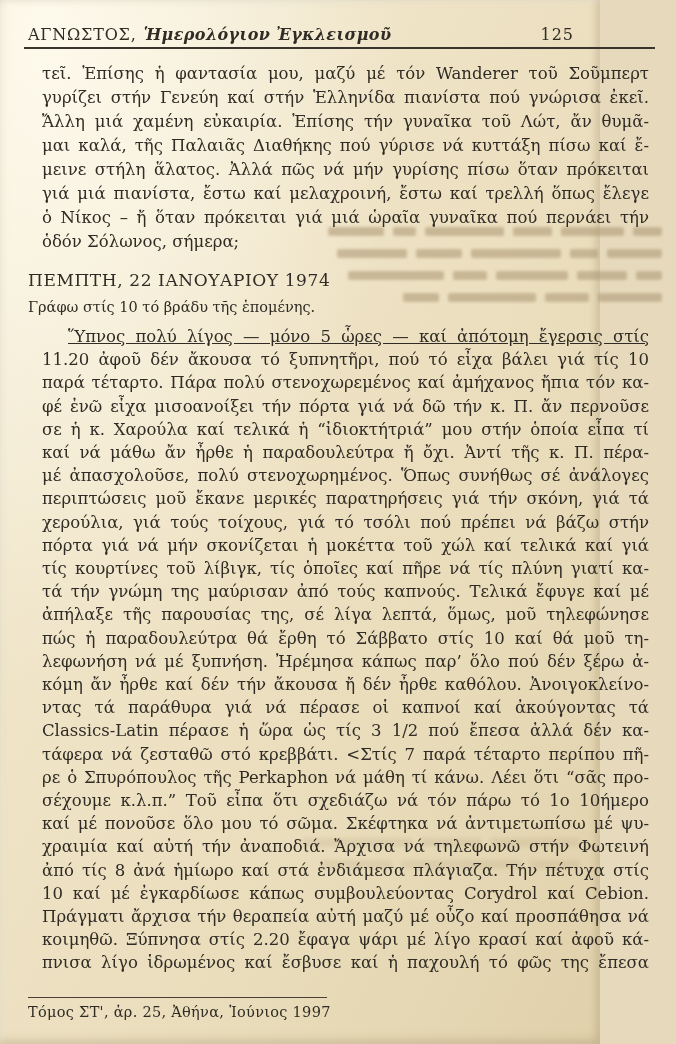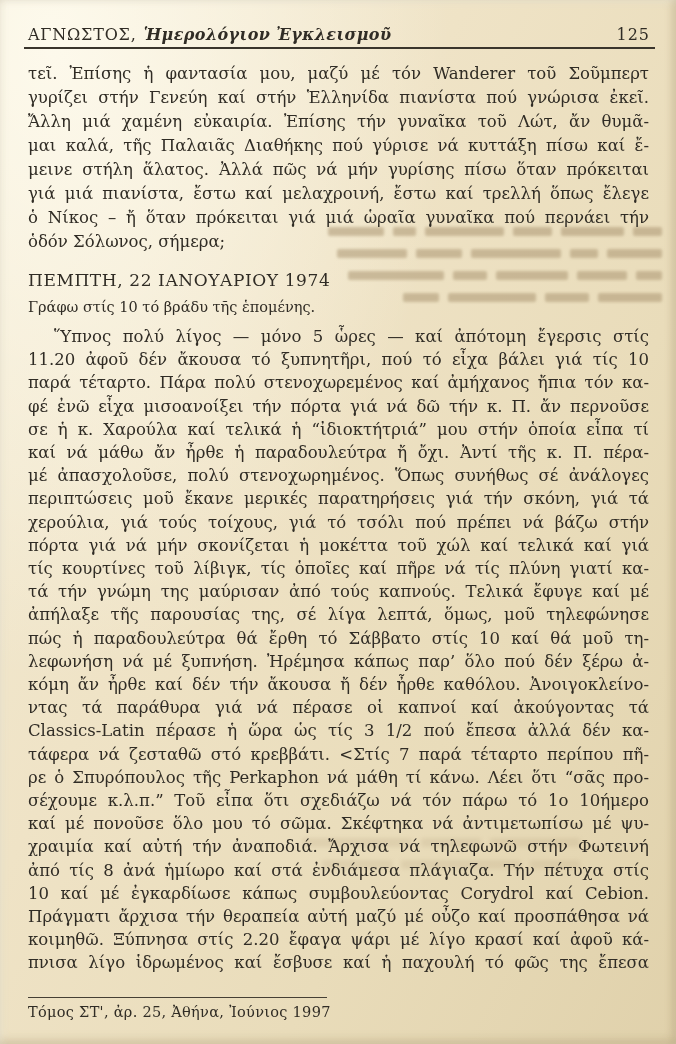--- a/index.html
+++ b/index.html
@@ -2,21 +2,21 @@
 <html><head>
 <meta charset="utf-8">
 <style>
   html,body{margin:0;padding:0;}
   body{
     width:676px;height:1044px;overflow:hidden;
     font-family:"DejaVu Serif","Liberation Serif",serif;
     background:#e7dabc;
   }
   .page{
-    position:relative;width:676px;height:1044px;
+    position:relative;width:600px;height:1044px;
     background:
       radial-gradient(ellipse at 8% 4%, rgba(255,252,240,.85) 0%, rgba(255,252,240,0) 45%),
       linear-gradient(118deg,#f4ecd6 0%, #efe3c6 38%, #e9dcba 68%, #e0d1ab 100%);
     box-shadow:inset -4px 0 8px rgba(120,100,60,.18), inset 0 -5px 10px rgba(120,100,60,.14), inset 2px 2px 6px rgba(255,255,245,.5);
     color:#302c25;
   }
   
   .header{position:absolute;top:25px;left:28px;right:26px;display:flex;justify-content:space-between;align-items:baseline;font-size:16px;}
   .header .author{letter-spacing:.8px;}
   .header .booktitle{font-style:italic;font-weight:bold;margin-left:7px;letter-spacing:.4px;}
@@ -27,25 +27,26 @@
   .ghost-row{display:flex;gap:9px;margin-bottom:13px;justify-content:flex-end;}
   .ghost-row i{display:block;height:9px;background:#ab9672;border-radius:2px;}
   .ghost2{position:absolute;left:180px;top:838px;width:400px;height:40px;filter:blur(2.2px);opacity:.18;}
   
   .textblock{position:absolute;left:28px;width:621px;font-size:16.5px;}
   .textblock .line{
     white-space:nowrap;
     text-align:justify;
     -moz-text-align-last:justify;
     text-align-last:justify;
+    margin-left:14px;
   }
   .para1{top:62px;line-height:24px;}
   .para1 .line:last-child{text-align-last:left;-moz-text-align-last:left;}
   .para2{top:325px;line-height:23.2px;}
-  .para2 .line:first-child{text-indent:26px;}
+  .para2 .line:first-child{text-indent:26px;text-decoration:underline;}
   .entry-heading{position:absolute;left:28px;top:270px;font-size:17px;letter-spacing:.6px;}
   .entry-subheading{position:absolute;left:28px;top:299px;font-size:14.5px;}
   
   .footer-rule{position:absolute;left:28px;top:997px;width:299px;height:0;border-top:1.5px solid #453f34;}
   .footer{position:absolute;left:28px;top:1004px;font-size:14.5px;letter-spacing:.3px;}
 </style>
 </head>
 <body>
 
 <div class="page">

